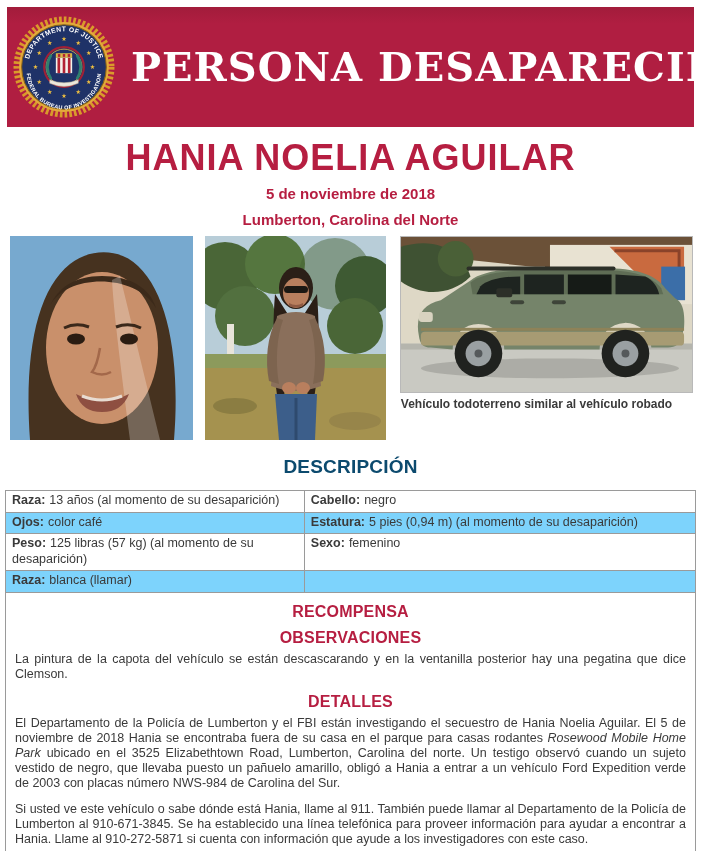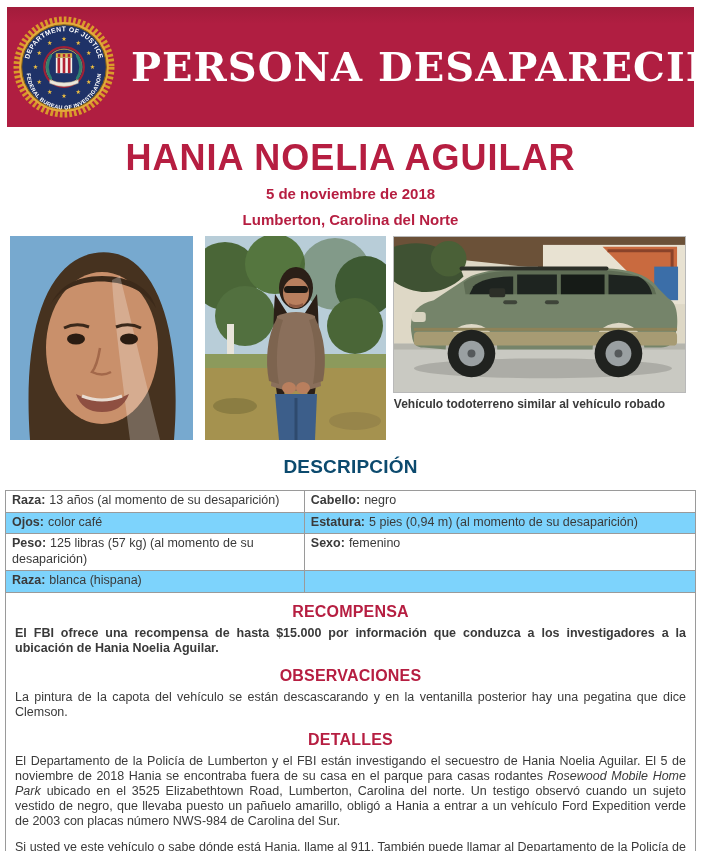--- a/index.html
+++ b/index.html
@@ -27,21 +27,21 @@
   }
   .sub-line {
     text-align:center; color:#b61e41; font-weight:bold;
     font-size:15px; line-height:16px; margin-top:10px;
   }
   
   .photos { display:flex; align-items:flex-start; margin:8px 8px 0 10px; }
   .photo { display:block; }
   .photo-1 { width:183px; height:204px; }
   .photo-2 { width:181px; height:204px; margin-left:12px; }
-  .vehicle-wrap { margin-left:7px; width:273px; }
+  .vehicle-wrap { margin-left:14px; width:273px; }
   .photo-3 { width:293px; height:157px; border:1px solid #b9b9b9; }
   .vehicle-caption {
     margin-top:4px; text-align:center; font-weight:bold;
     font-size:12px; line-height:15px; color:#3a3a3a;
   }
   
   .section-title {
     margin:16px 0 12px; text-align:center; color:#0c4a6e;
     font-size:19px; font-weight:bold; letter-spacing:0.2px;
   }
@@ -229,29 +229,28 @@
     </tr>
     <tr class="alt">
       <td class="col-left"><span class="cell-label">Ojos:</span><span class="cell-value">color café</span></td>
       <td><span class="cell-label">Estatura:</span><span class="cell-value">5 pies (0,94 m) (al momento de su desaparición)</span></td>
     </tr>
     <tr>
       <td class="col-left"><span class="cell-label">Peso:</span><span class="cell-value">125 libras (57 kg) (al momento de su desaparición)</span></td>
       <td><span class="cell-label">Sexo:</span><span class="cell-value">femenino</span></td>
     </tr>
     <tr class="alt">
-      <td class="col-left"><span class="cell-label">Raza:</span><span class="cell-value">blanca (hispana)</span></td>
+      <td class="col-left"><span class="cell-label">Raza:</span><span class="cell-value">blanca (llamar)</span></td>
       <td><span class="cell-label"></span><span class="cell-value"></span></td>
     </tr>
   </tbody>
     </table>
 
   <div class="sections">
     <h3 class="sec-head">RECOMPENSA</h3>
-    <p class="bold-p">El FBI ofrece una recompensa de hasta $15.000 por información que conduzca a los investigadores a la ubicación de Hania Noelia Aguilar.</p>
 
     <h3 class="sec-head">OBSERVACIONES</h3>
     <p>La pintura de la capota del vehículo se están descascarando y en la ventanilla posterior hay una pegatina que dice Clemson.</p>
 
     <h3 class="sec-head">DETALLES</h3>
     <p><span>El Departamento de la Policía de Lumberton y el FBI están investigando el secuestro de Hania Noelia Aguilar. El 5 de noviembre de 2018 Hania se encontraba fuera de su casa en el parque para casas rodantes </span><span class="italic">Rosewood Mobile Home Park</span><span> ubicado en el 3525 Elizabethtown Road, Lumberton, Carolina del norte. Un testigo observó cuando un sujeto vestido de negro, que llevaba puesto un pañuelo amarillo, obligó a Hania a entrar a un vehículo Ford Expedition verde de 2003 con placas número NWS-984 de Carolina del Sur.</span></p>
     <p>Si usted ve este vehículo o sabe dónde está Hania, llame al 911. También puede llamar al Departamento de la Policía de Lumberton al 910-671-3845. Se ha establecido una línea telefónica para proveer información para ayudar a encontrar a Hania. Llame al 910-272-5871 si cuenta con información que ayude a los investigadores con este caso.</p>
 
   </div>
 </div>

